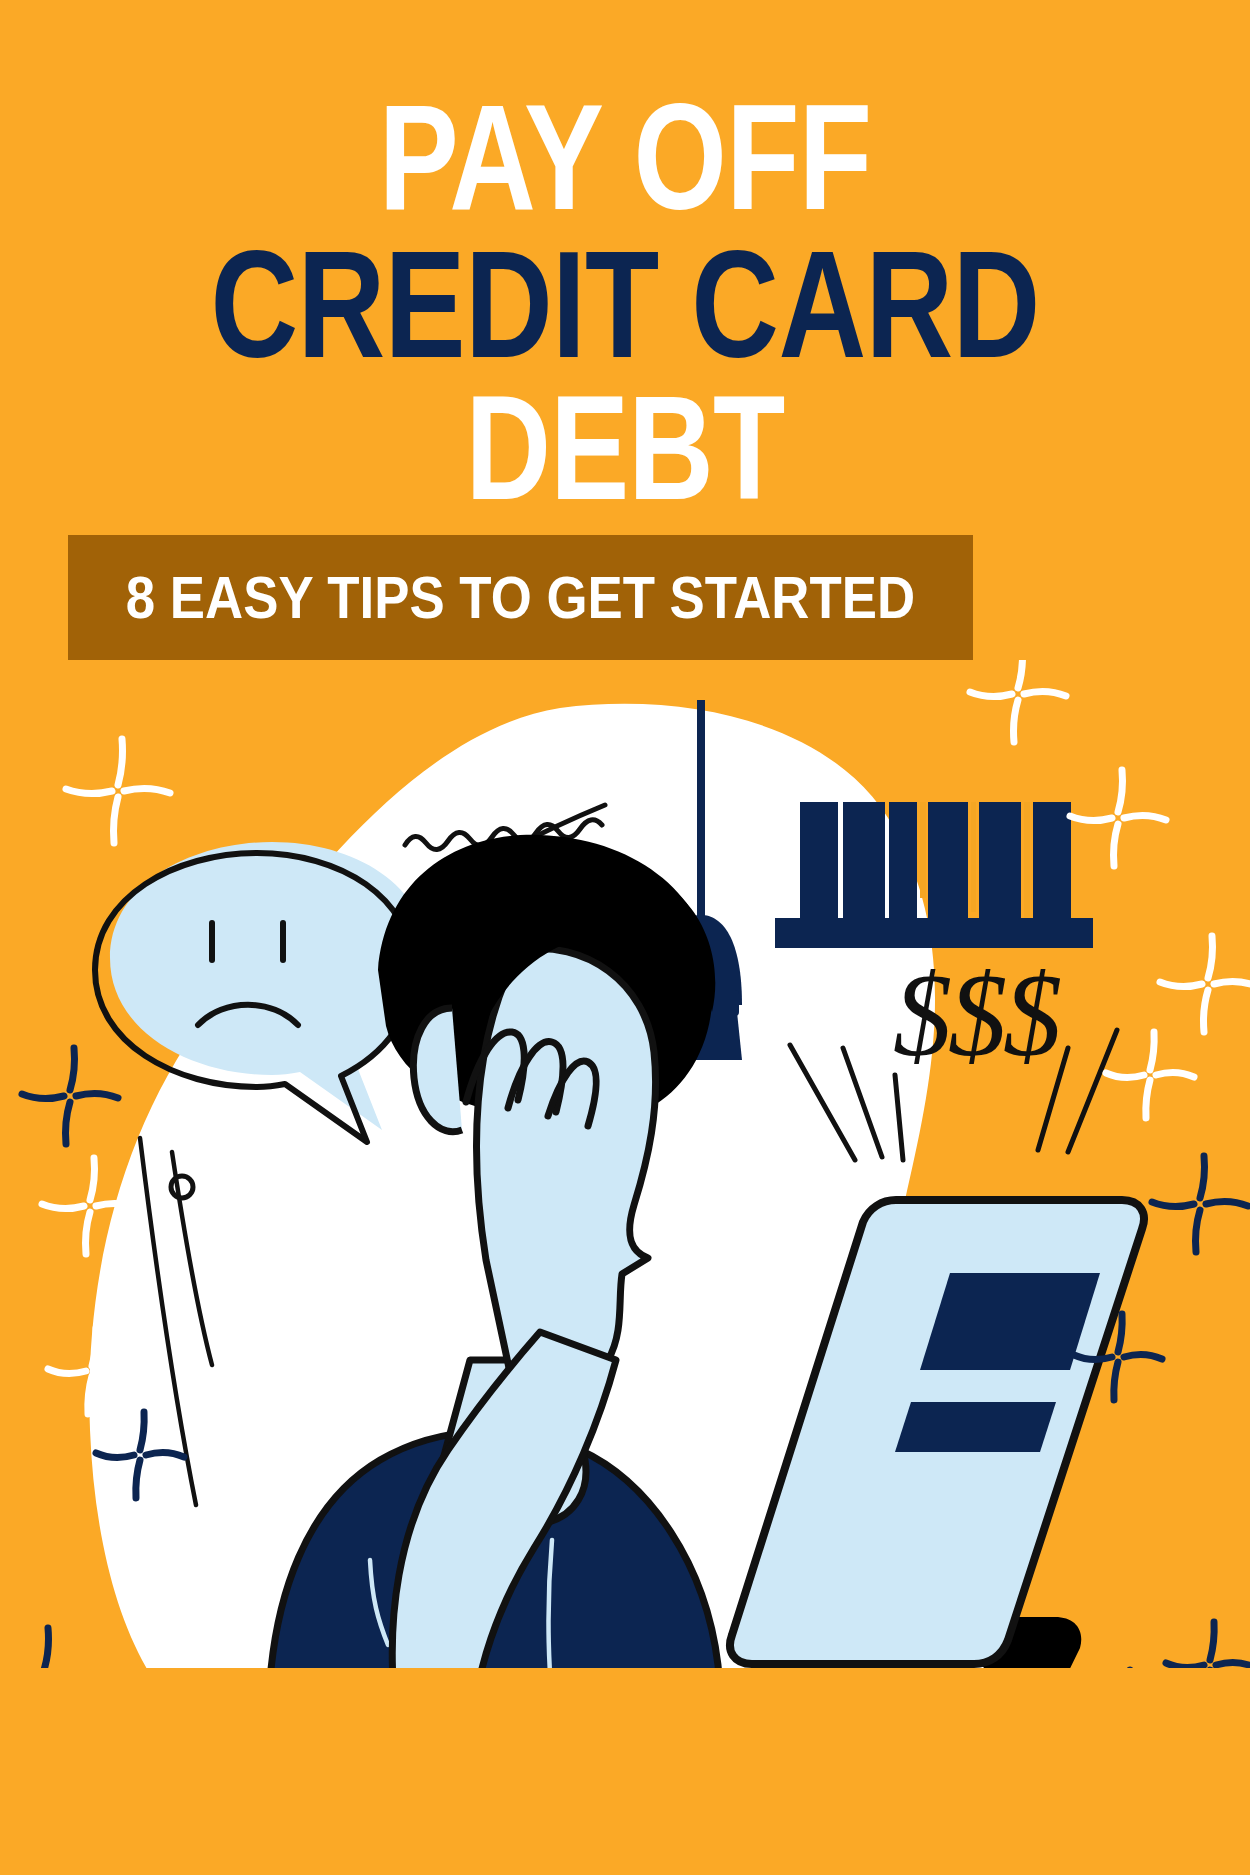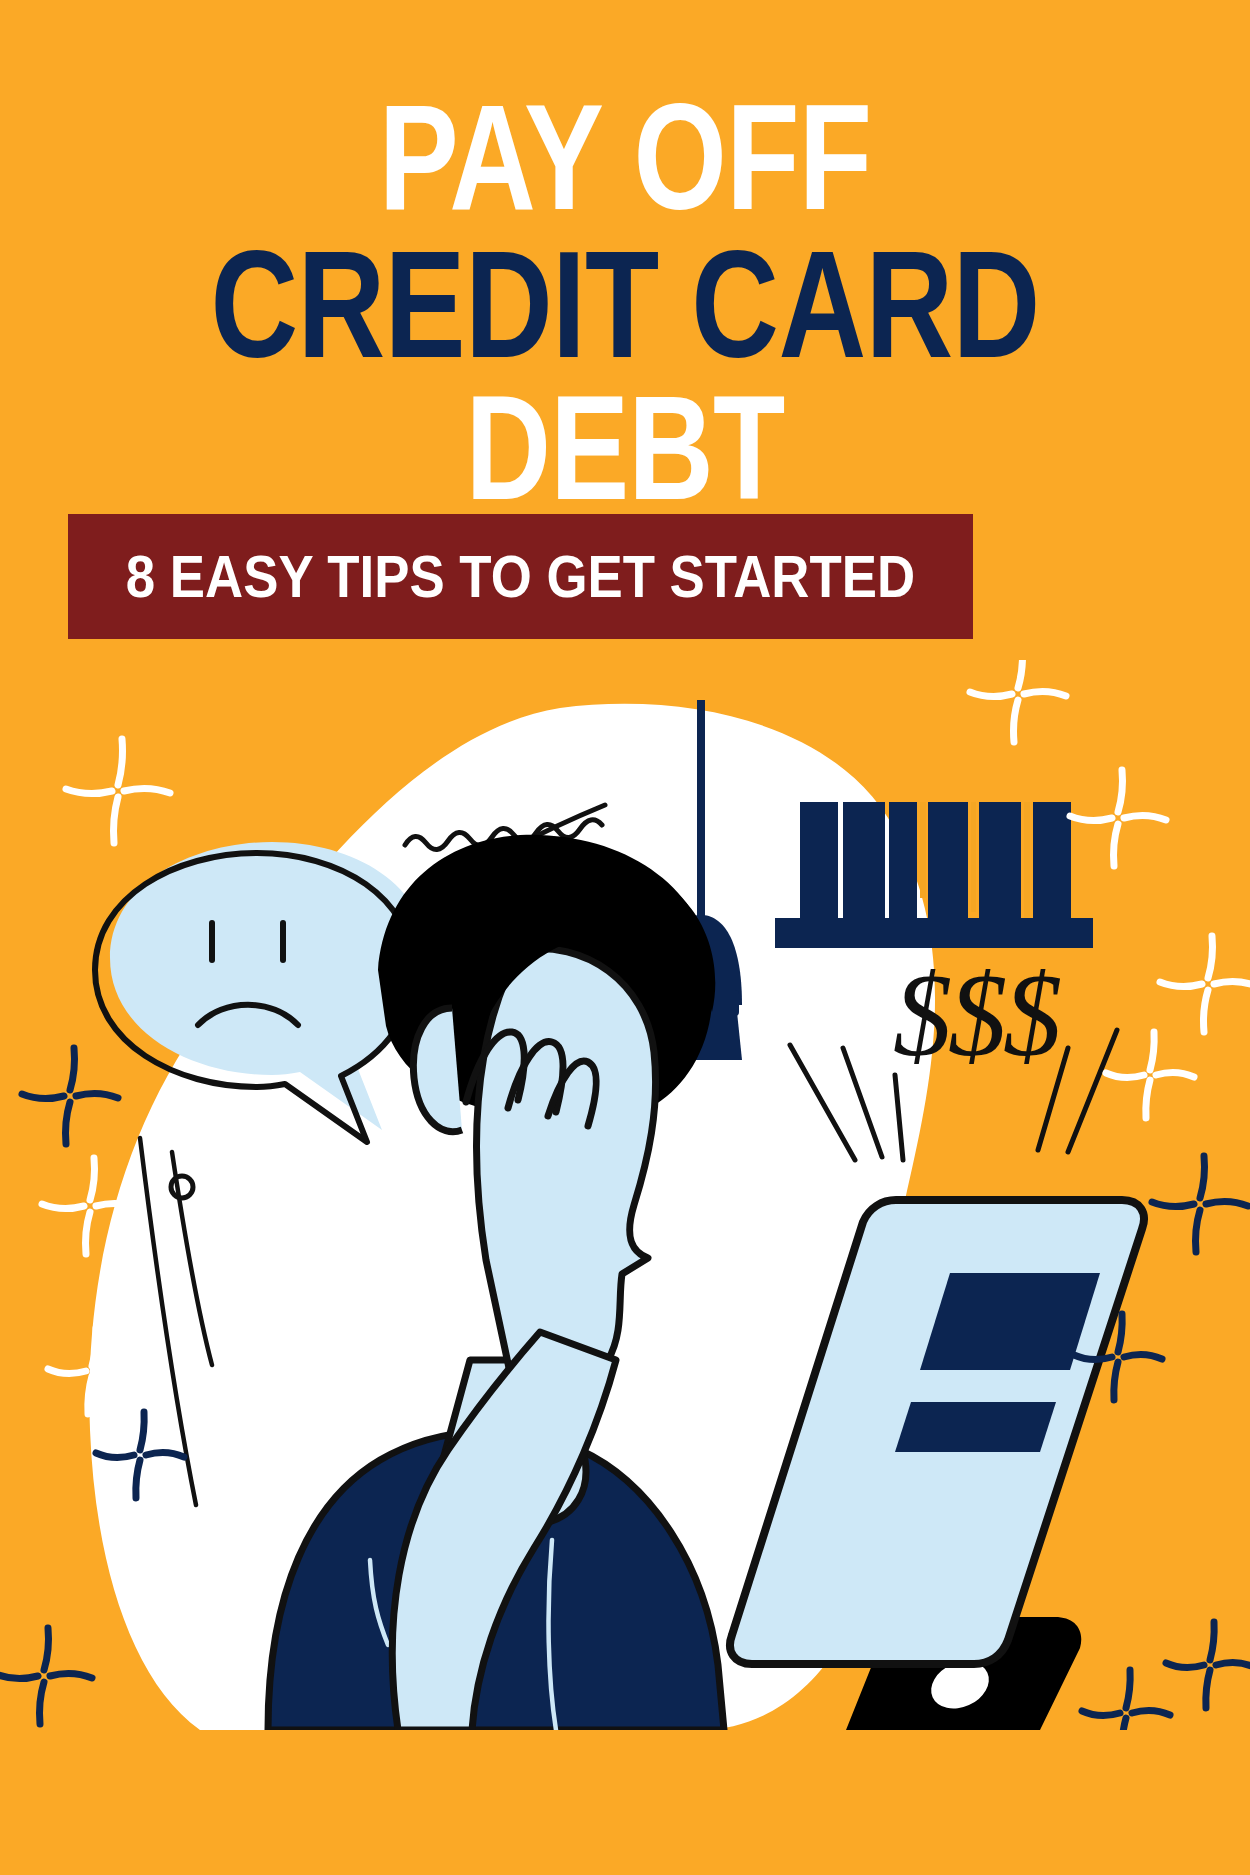--- a/index.html
+++ b/index.html
@@ -5,21 +5,21 @@
   html,body{margin:0;padding:0;}
   body{
     width:1250px;height:1875px;
     background:#FBA926;
     font-family:"Liberation Sans", sans-serif;
     overflow:hidden;
     position:relative;
   }
   .pin{
     position:absolute;inset:0;
-    width:1250px;height:1875px;
+    width:1250px;height:1668px;
     background:#FBA926;
     overflow:hidden;
   }
 
   
   .title-block{
     position:absolute;
     top:88px;left:0;width:1250px;
     text-align:center;
     z-index:20;
@@ -34,23 +34,23 @@
     transform-origin:center center;
     white-space:nowrap;
   }
   .t1{ font-size:150px; color:#FFFFFF; }
   .t2{ font-size:152px; color:#0C2551; margin-top:6px;}
   .t3{ font-size:148px; color:#FFFFFF; margin-top:4px;}
 
   
   .banner{
     position:absolute;
-    left:68px; top:514px;
+    left:68px; top:535px;
     width:905px; height:125px;
-    background:#7f1d1d;
+    background:#a16207;
     display:flex;align-items:center;justify-content:center;
     z-index:20;
   }
   .banner-text{
     color:#FFFFFF;
     font-weight:700;
     font-size:60px;
     letter-spacing:0px;
     transform:scaleX(0.88);
     white-space:nowrap;

